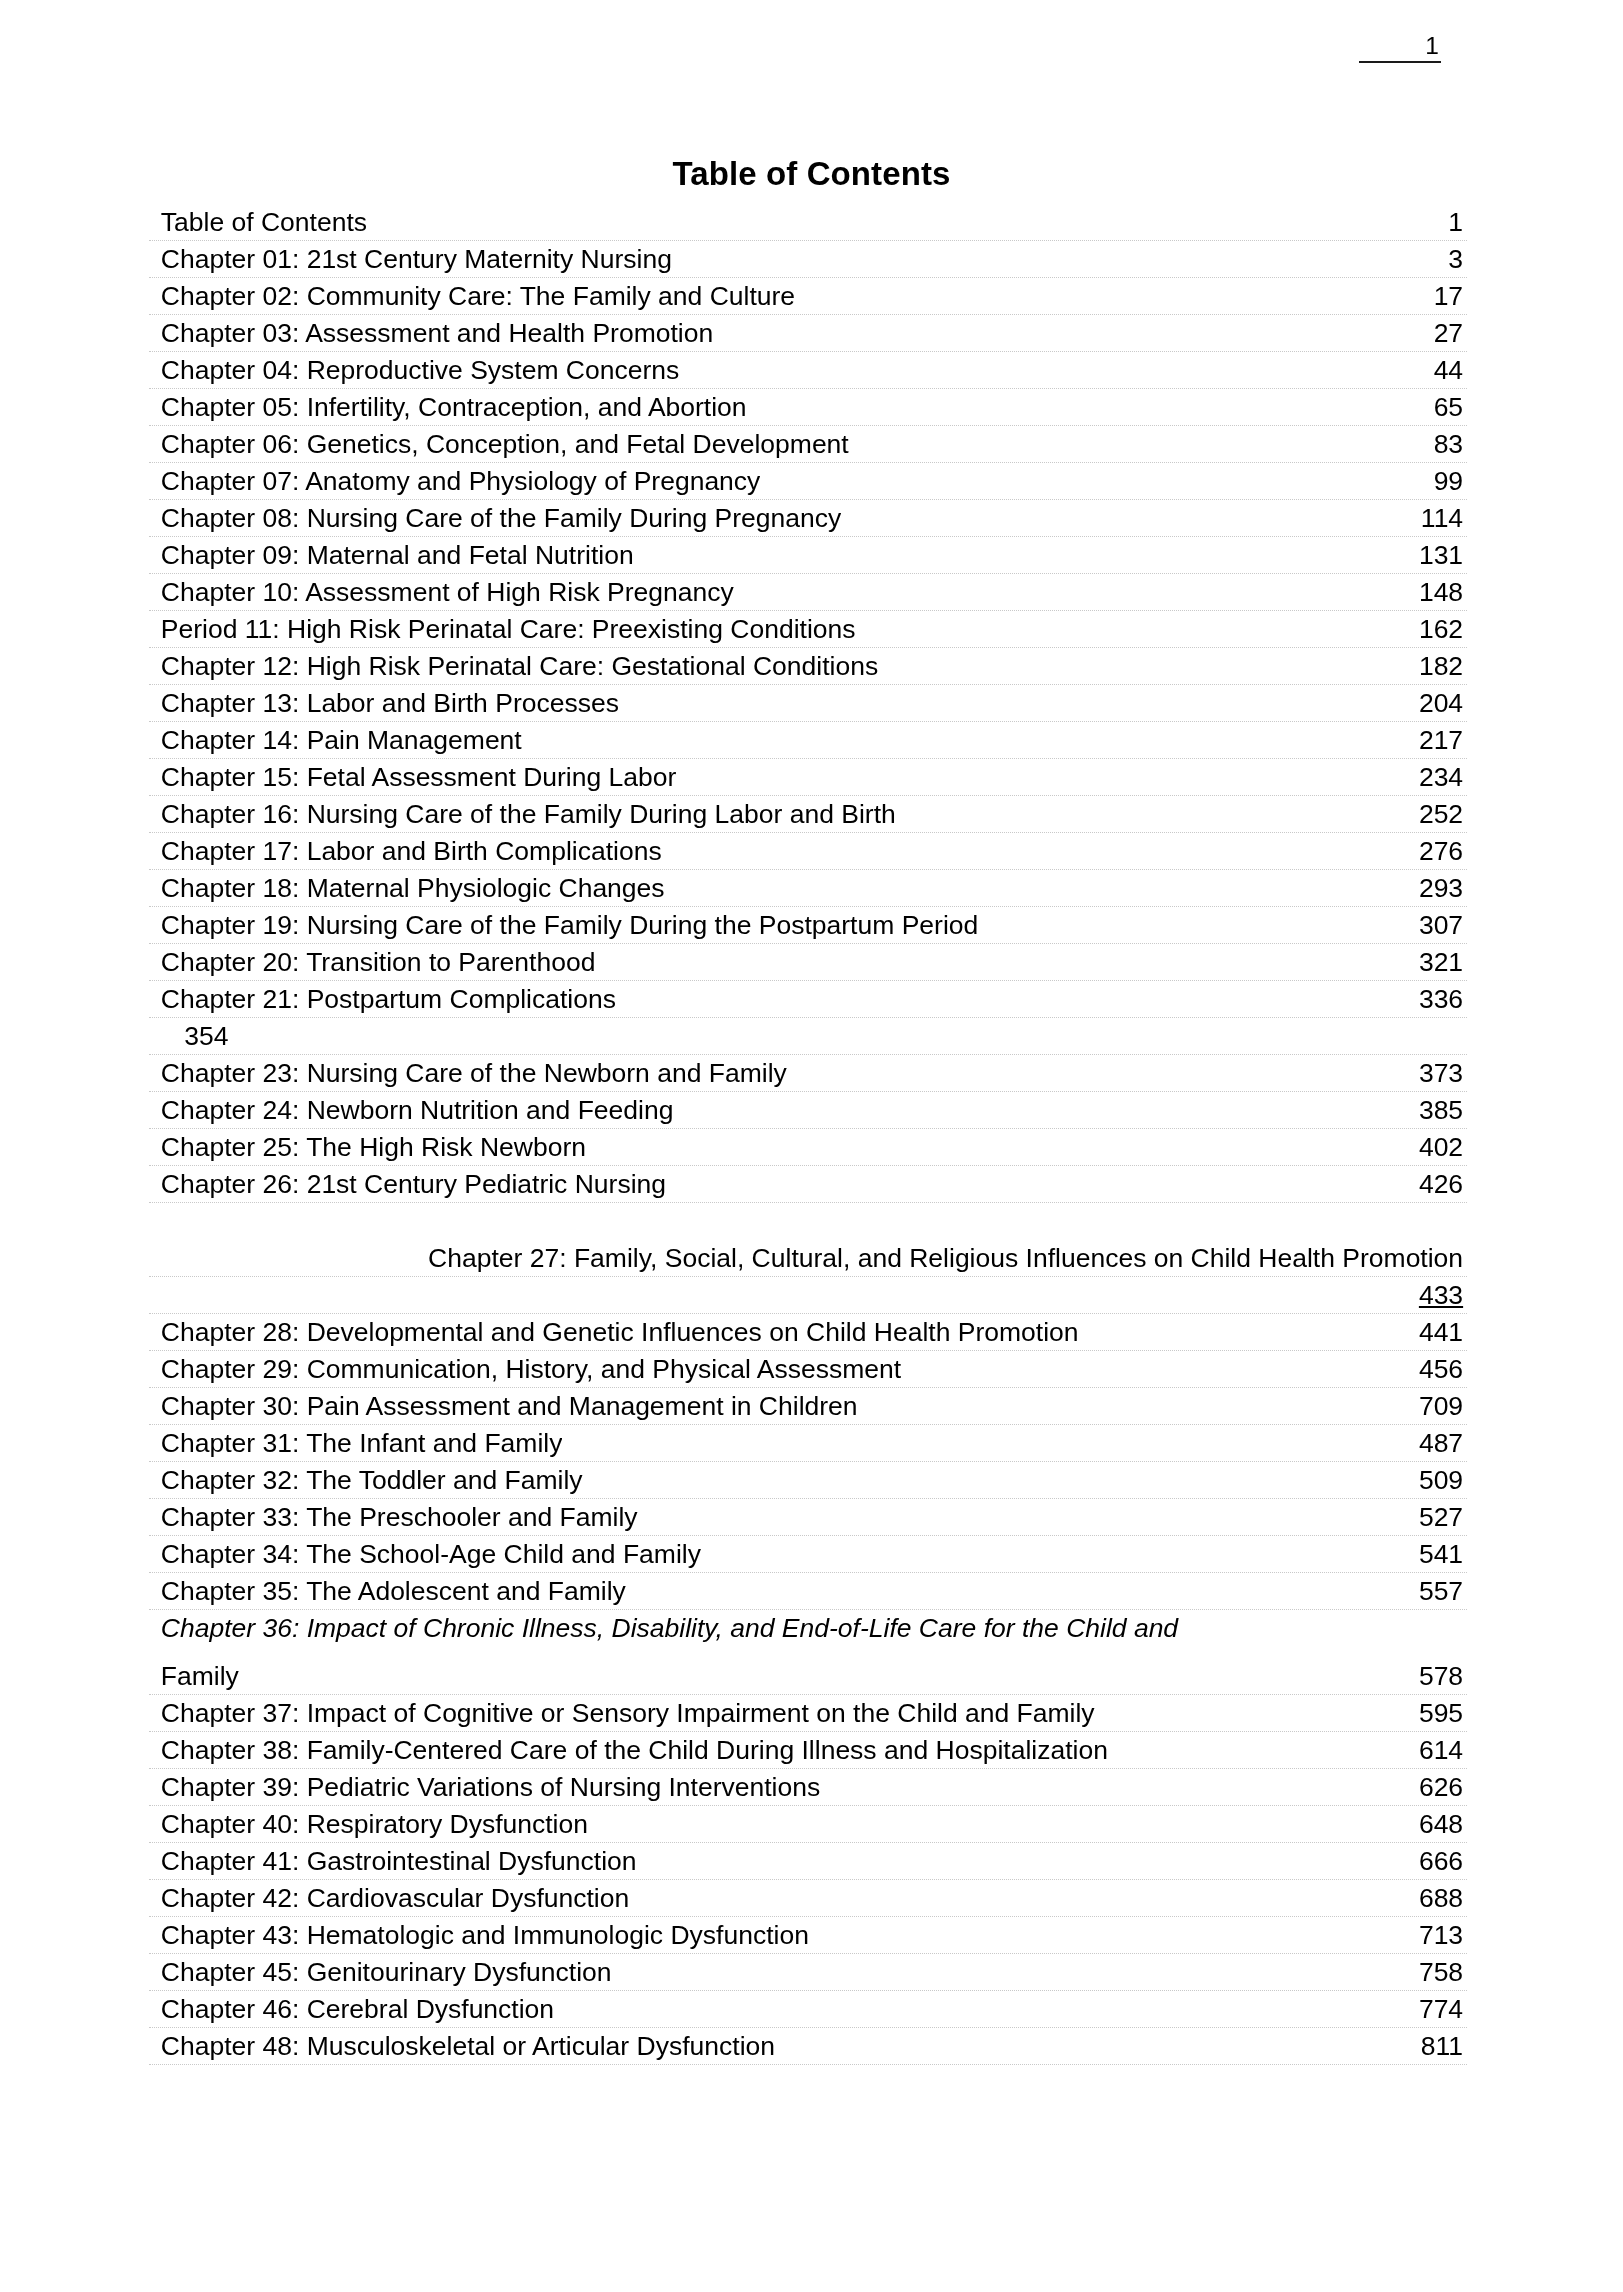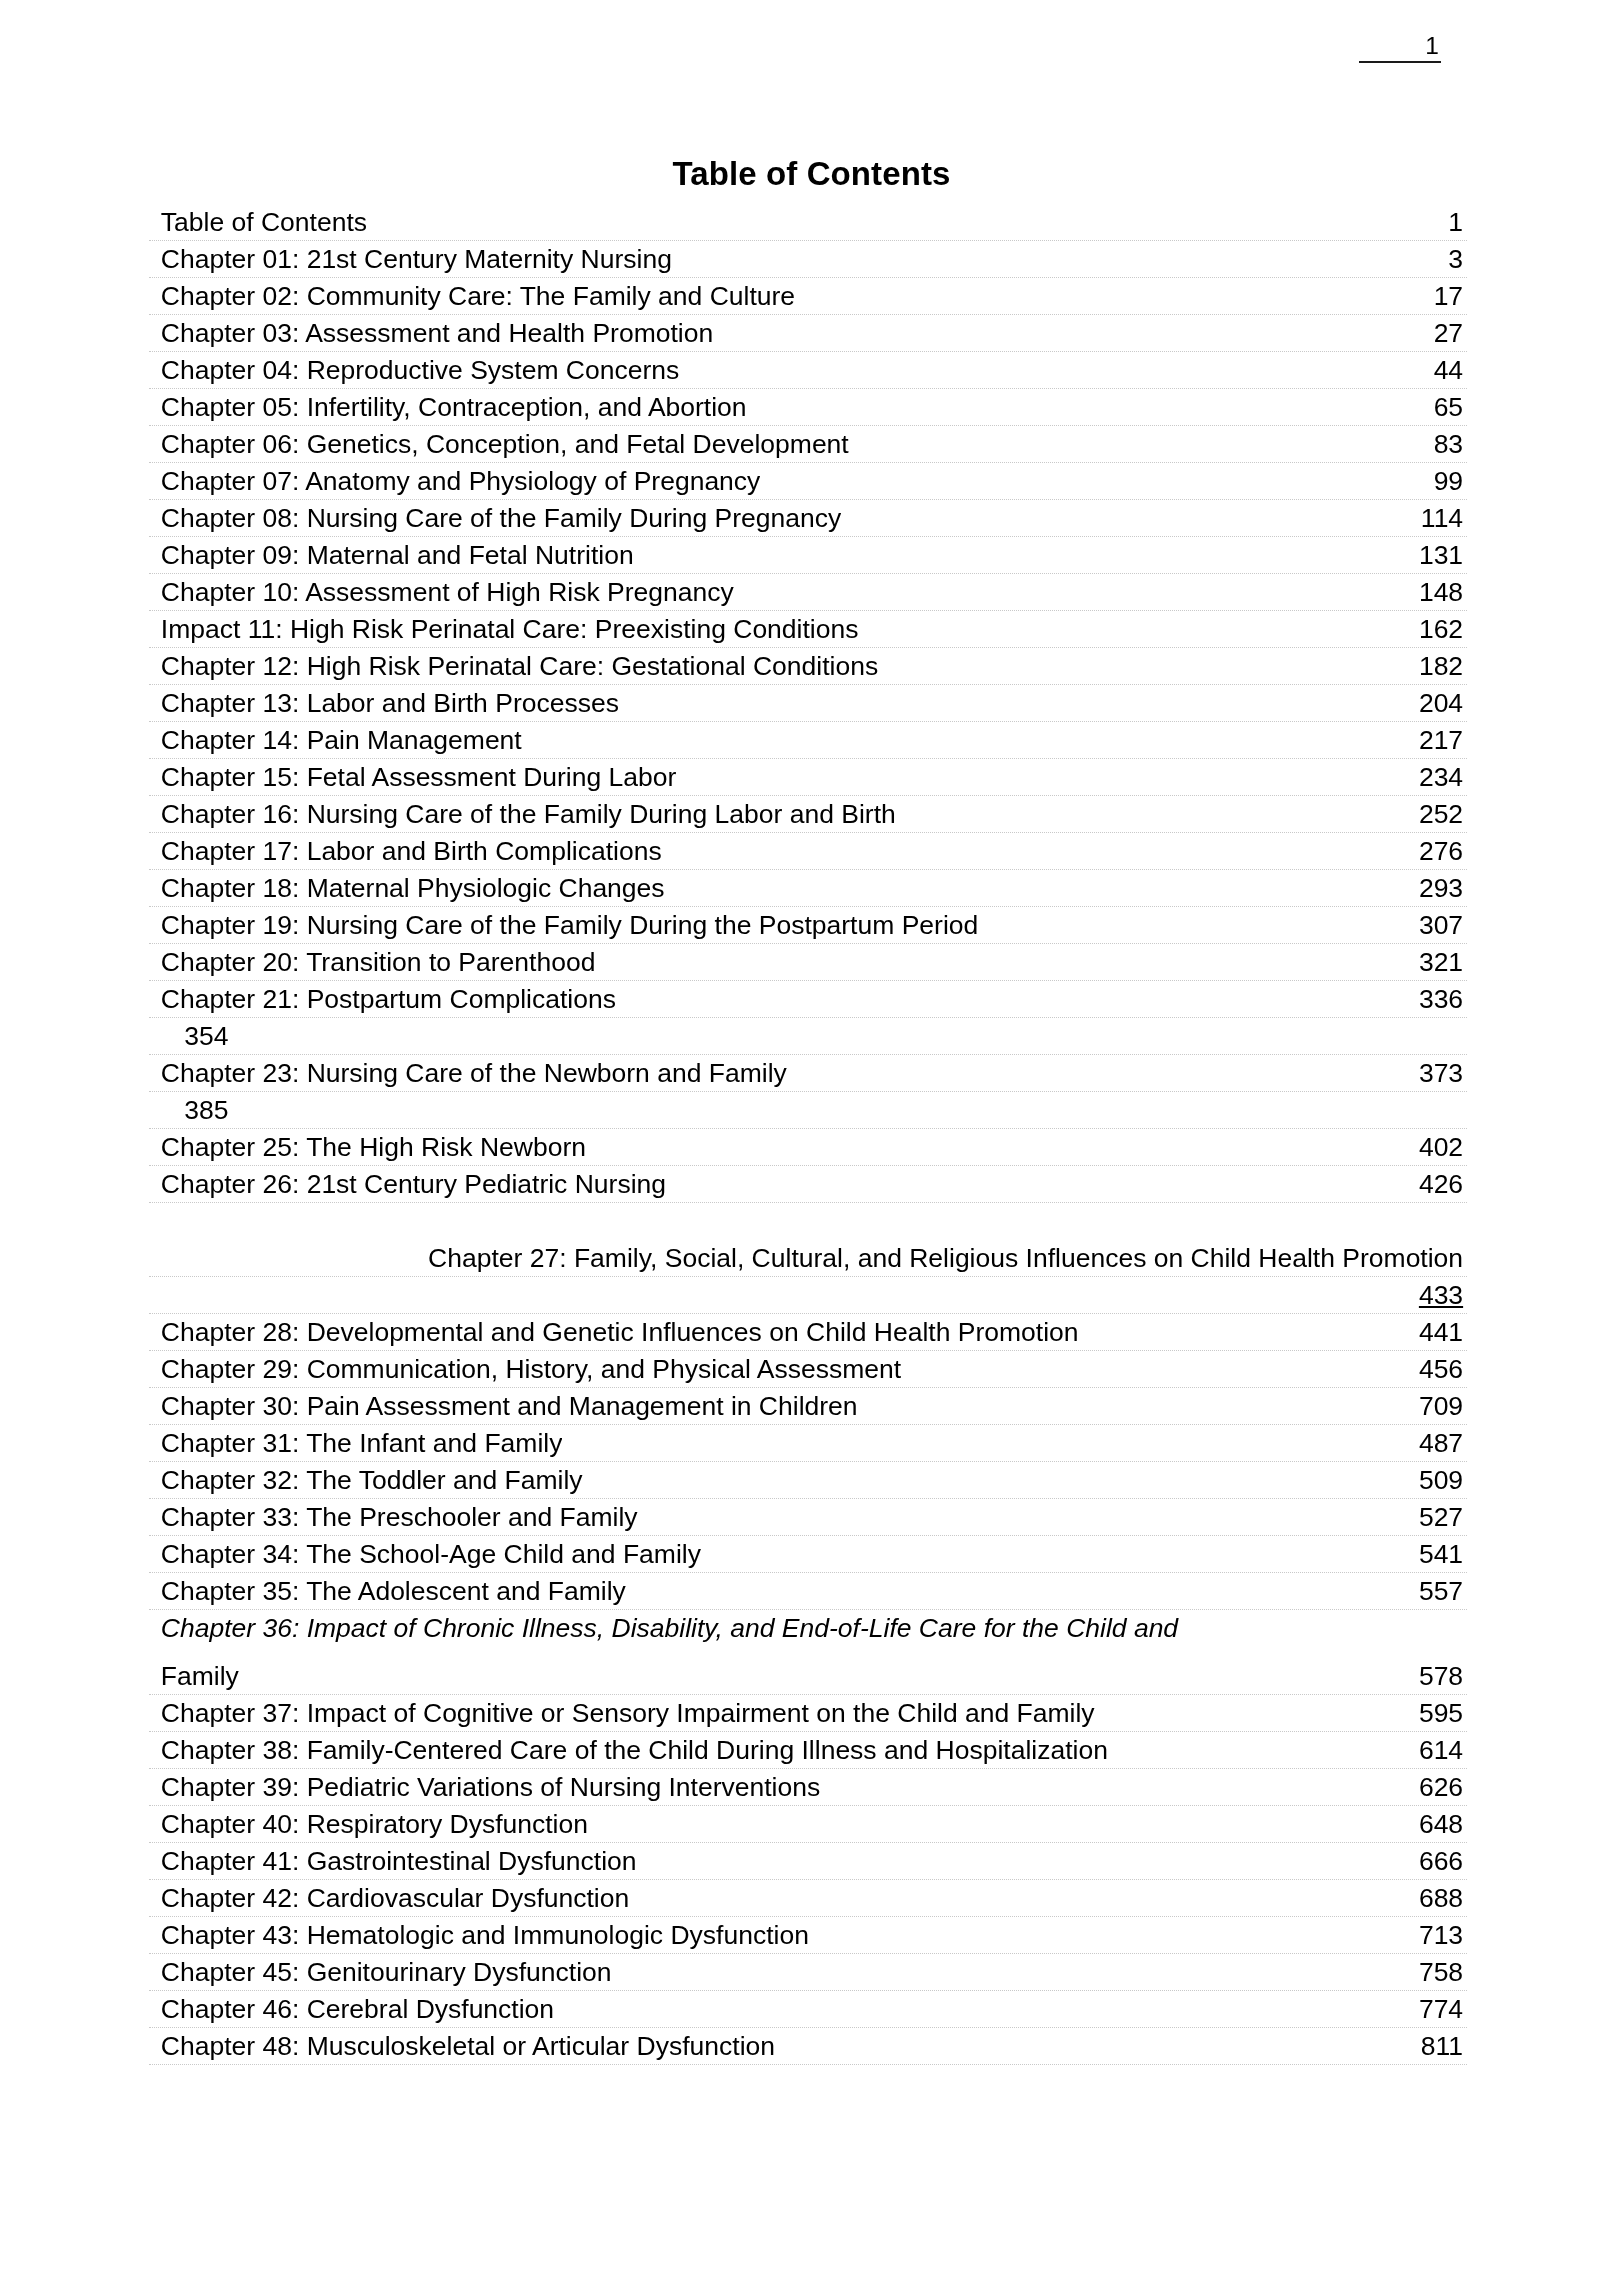--- a/index.html
+++ b/index.html
@@ -187,21 +187,21 @@
       </div>
       <div class="toc-row">
         <span class="title">Chapter 09: Maternal and Fetal Nutrition</span>
         <span class="pageno">131</span>
       </div>
       <div class="toc-row">
         <span class="title">Chapter 10: Assessment of High Risk Pregnancy</span>
         <span class="pageno">148</span>
       </div>
       <div class="toc-row">
-        <span class="title">Impact 11: High Risk Perinatal Care: Preexisting Conditions</span>
+        <span class="title">Period 11: High Risk Perinatal Care: Preexisting Conditions</span>
         <span class="pageno">162</span>
       </div>
       <div class="toc-row">
         <span class="title">Chapter 12: High Risk Perinatal Care: Gestational Conditions</span>
         <span class="pageno">182</span>
       </div>
       <div class="toc-row">
         <span class="title">Chapter 13: Labor and Birth Processes</span>
         <span class="pageno">204</span>
       </div>
@@ -238,20 +238,21 @@
         <span class="pageno">336</span>
       </div>
       <div class="toc-row">
         <span class="pageno">354</span>
       </div>
       <div class="toc-row">
         <span class="title">Chapter 23: Nursing Care of the Newborn and Family</span>
         <span class="pageno">373</span>
       </div>
       <div class="toc-row">
+        <span class="title">Chapter 24: Newborn Nutrition and Feeding</span>
         <span class="pageno">385</span>
       </div>
       <div class="toc-row">
         <span class="title">Chapter 25: The High Risk Newborn</span>
         <span class="pageno">402</span>
       </div>
       <div class="toc-row">
         <span class="title">Chapter 26: 21st Century Pediatric Nursing</span>
         <span class="pageno">426</span>
       </div>

